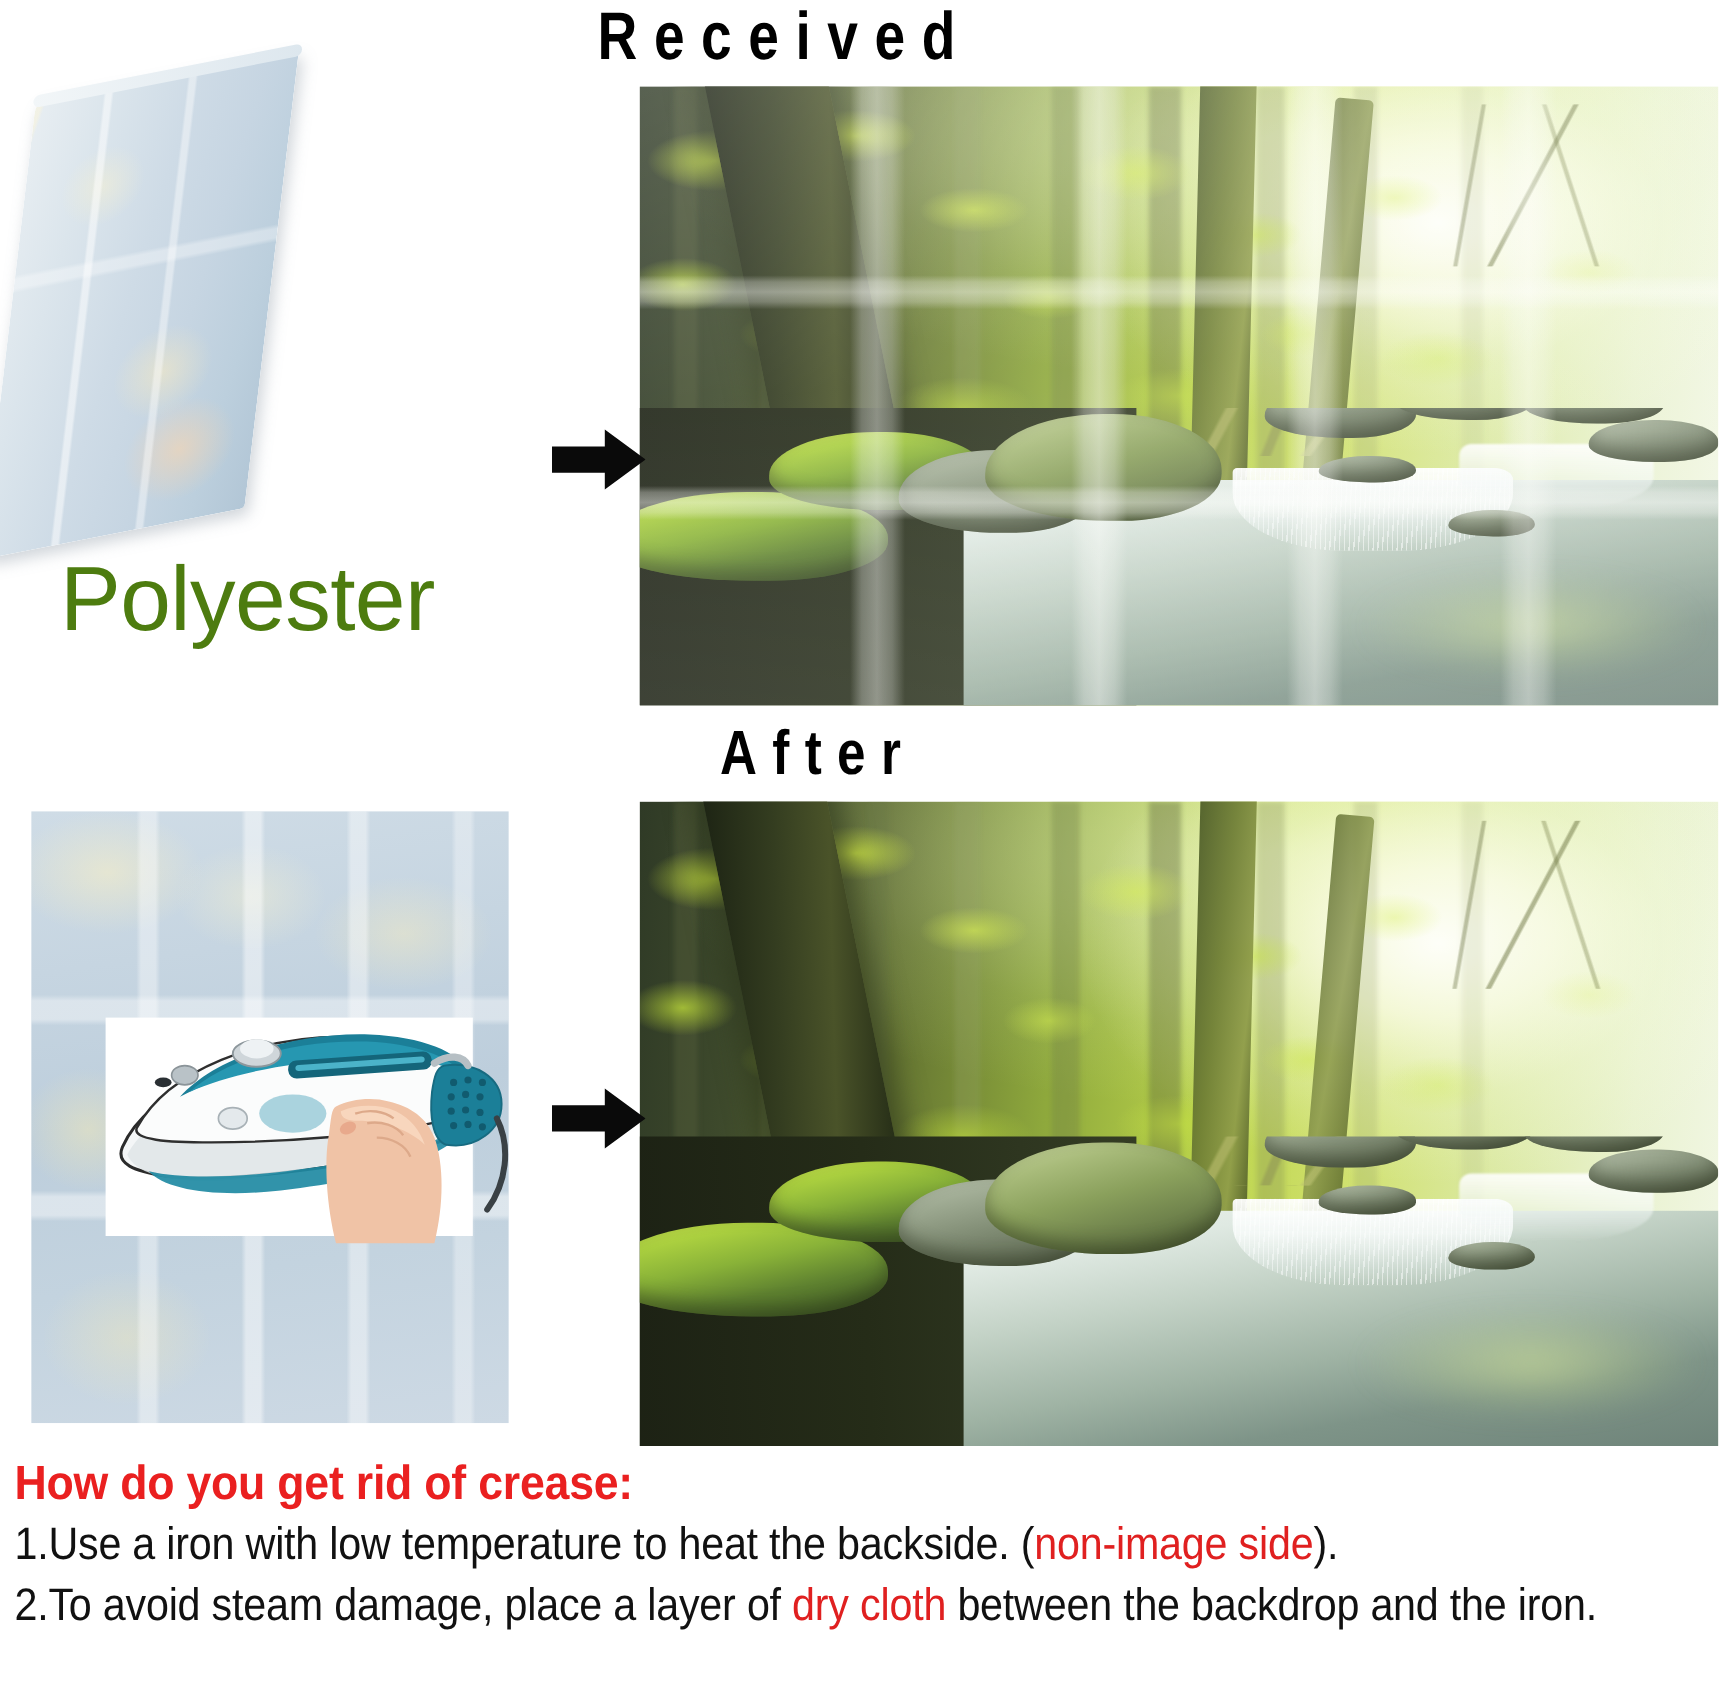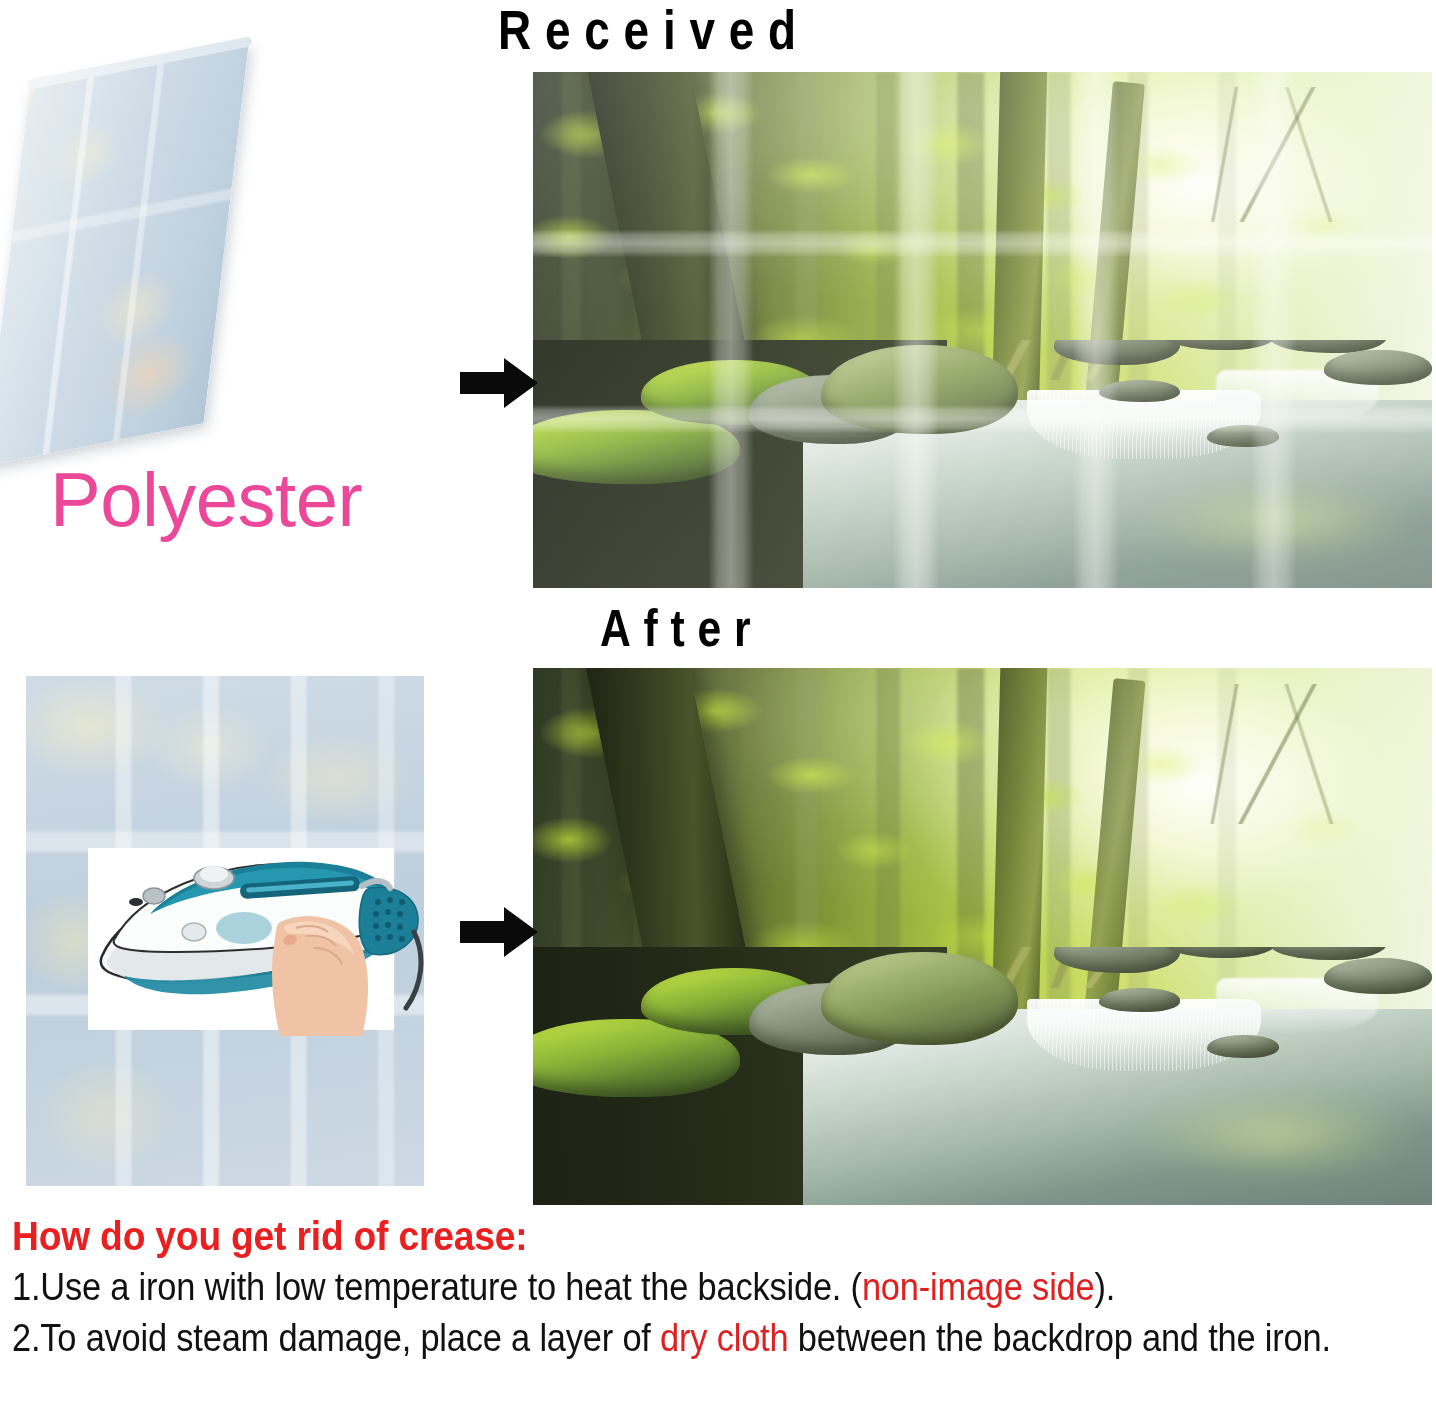--- a/index.html
+++ b/index.html
@@ -41,21 +41,21 @@
   }
 
   
   #polyester-label {
     position: absolute;
     left: 50px;
     top: 462px;
     font-size: 76px;
     font-family: "Liberation Sans", sans-serif;
     font-weight: 400;
-    color: #ec4899;
+    color: #4d7c0f;
     letter-spacing: -0.5px;
     line-height: 1;
     white-space: nowrap;
     z-index: 6;
   }
 
   
   .arrow {
     position: absolute;
     width: 78px;

